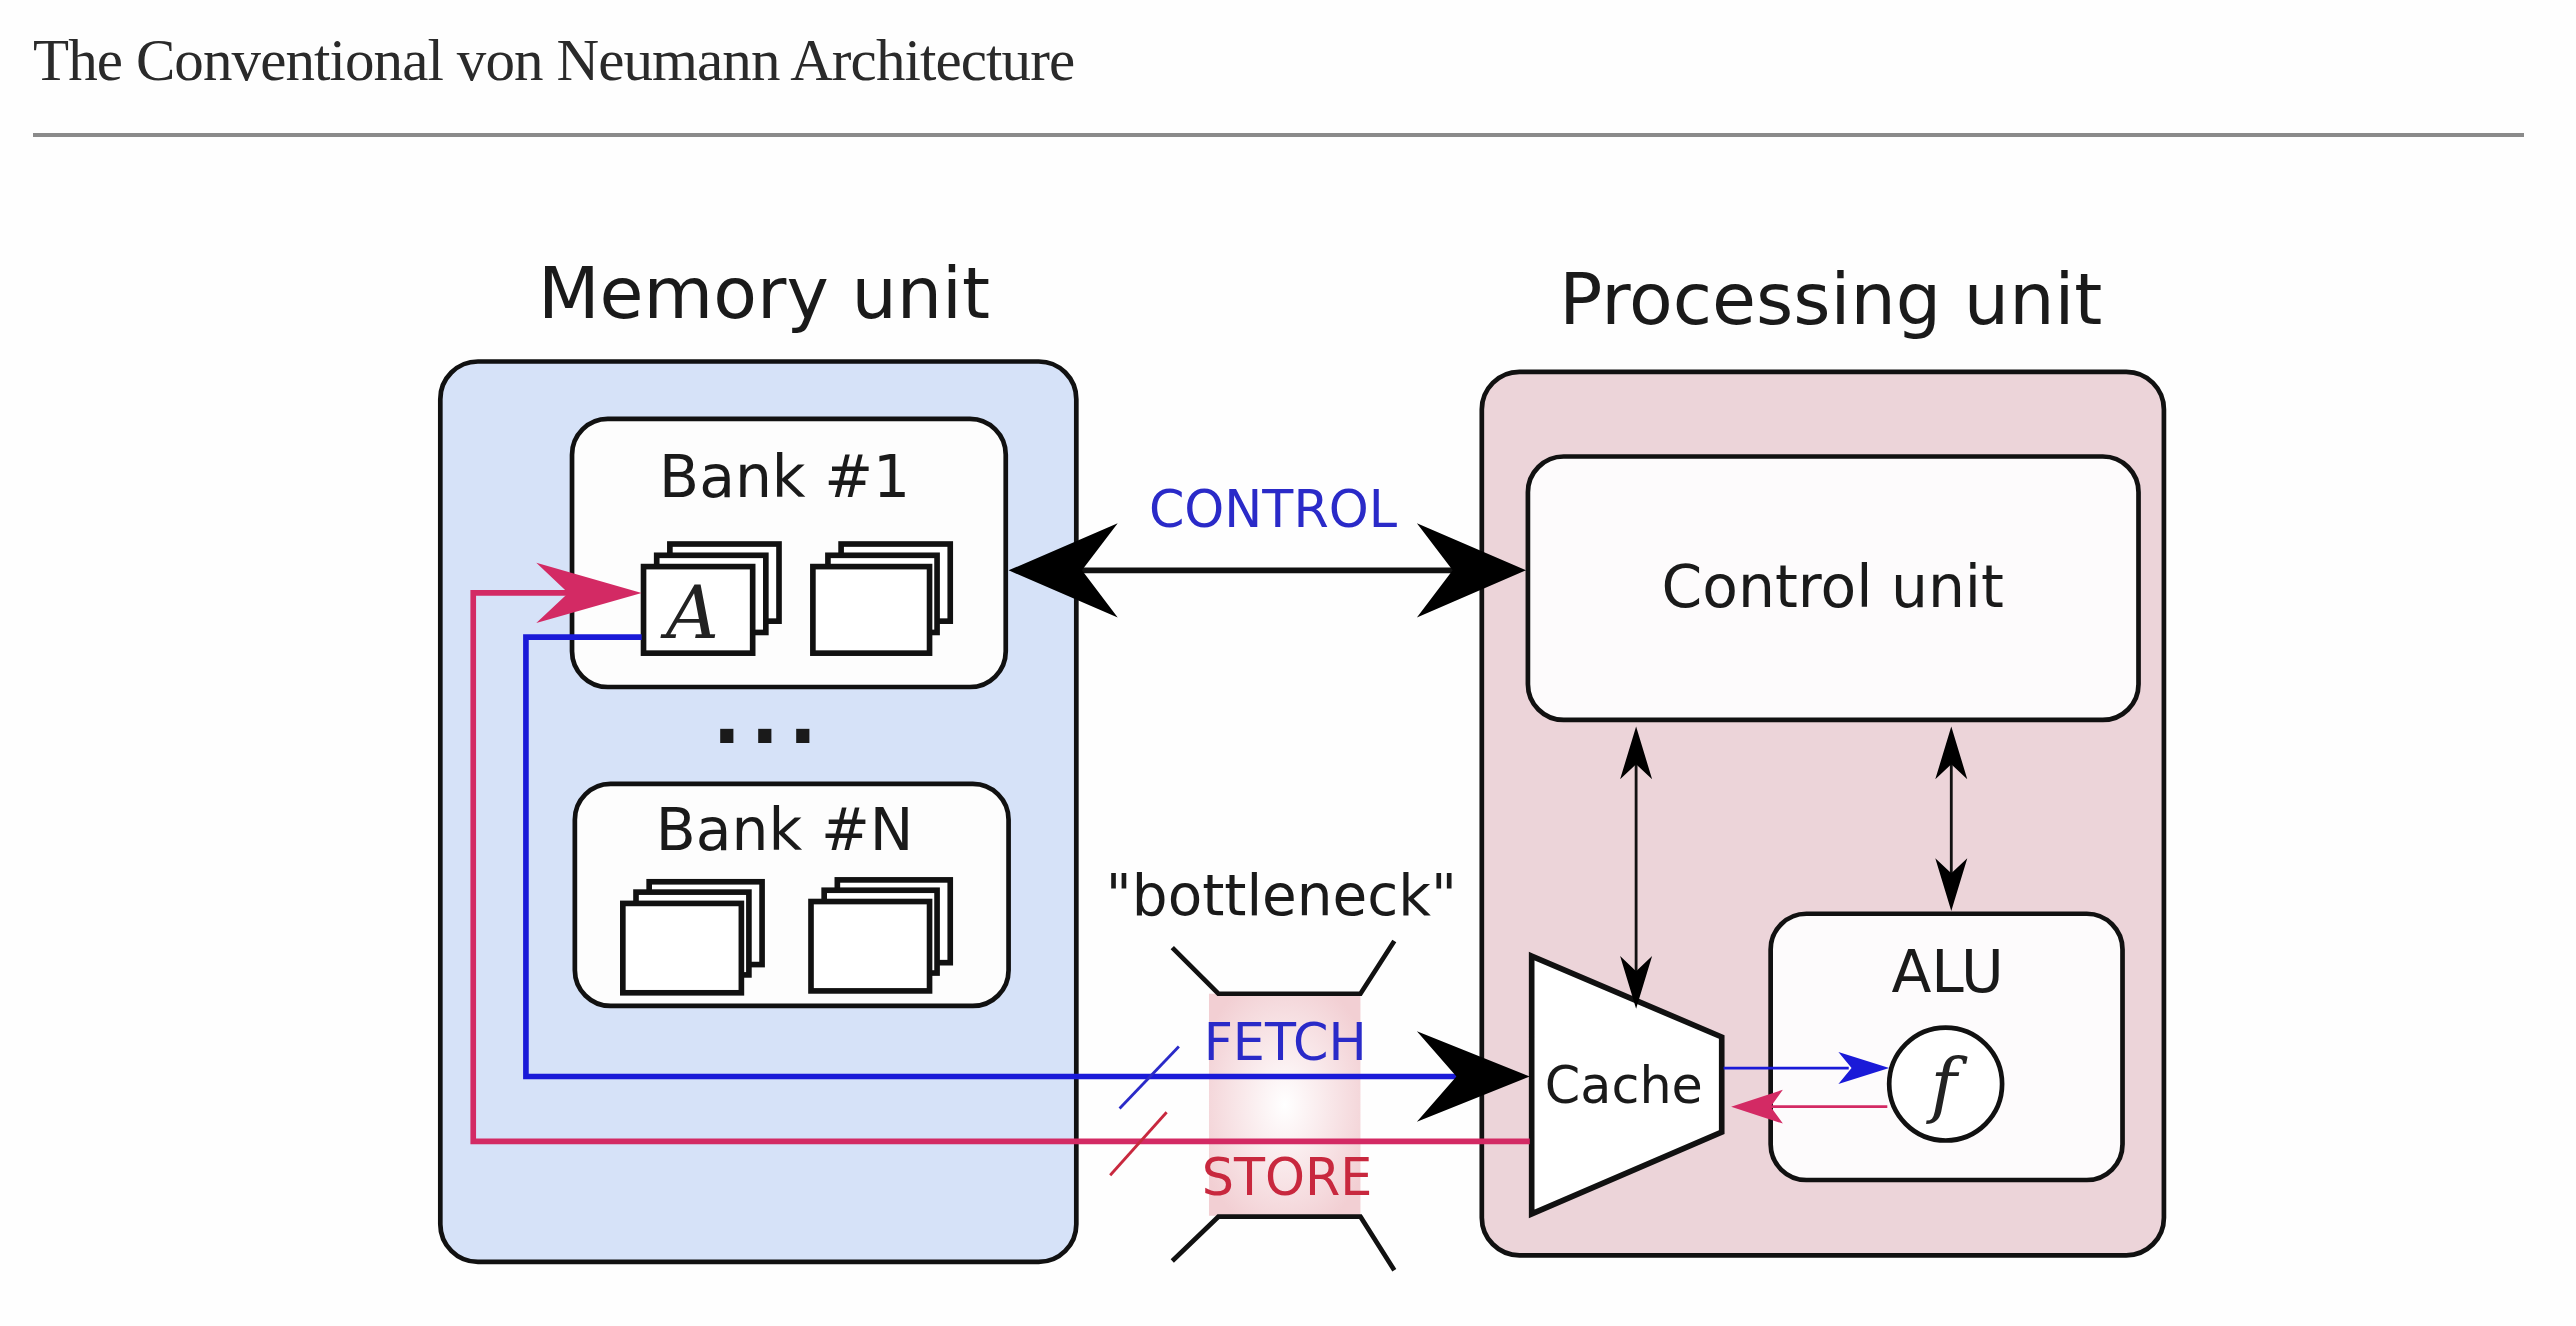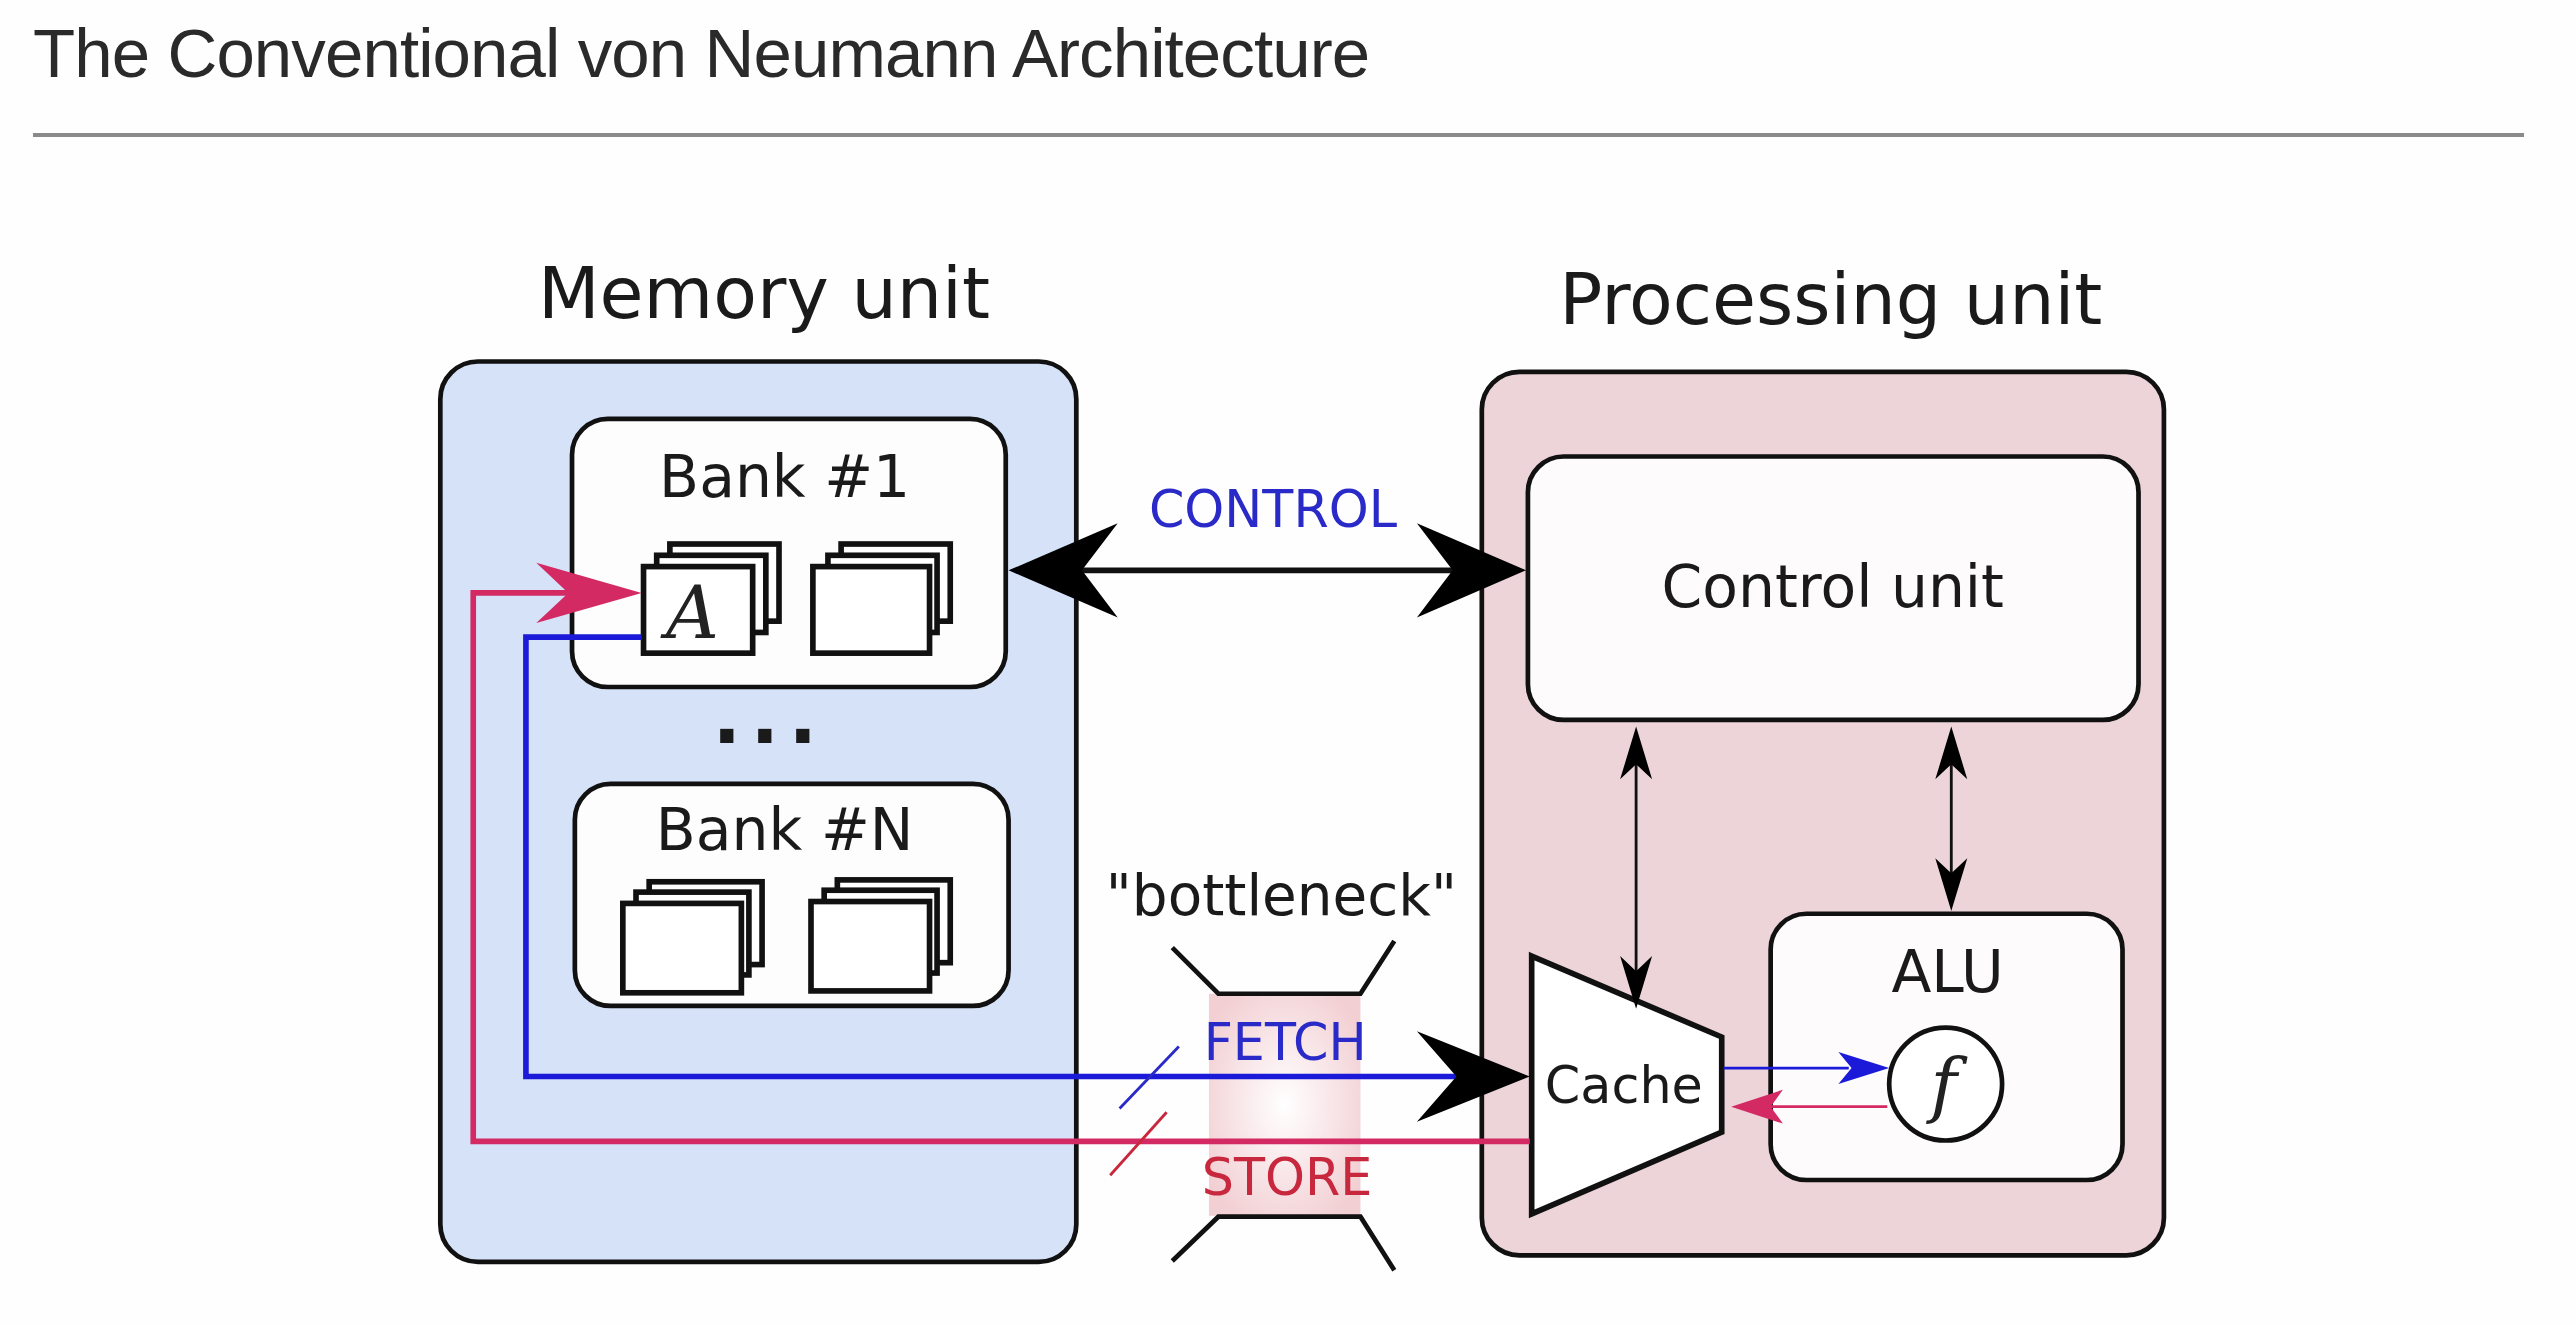--- a/index.html
+++ b/index.html
@@ -1,17 +1,17 @@
 <!DOCTYPE html>
 <html style="font-size:15px"><head>
 <meta charset="utf-8">
 <style>
   html, body { margin: 0; padding: 0; background: #fefefe; }
   body { width: 2576px; height: 1327px; position: relative; overflow: hidden; font-family: "DejaVu Sans", sans-serif; }
-  #slide-title { position: absolute; left: 33px; top: 14px; font-family: Liberation Sans, sans-serif; font-size: 69px; color: #2a2a2a; white-space: nowrap; letter-spacing: -0.9px; }
+  #slide-title { position: absolute; left: 33px; top: 26px; font-family: Liberation Serif, serif; font-size: 59px; color: #2a2a2a; white-space: nowrap; letter-spacing: -0.9px; }
   #title-rule { position: absolute; left: 33px; top: 133px; width: 2491px; height: 3.8px; background: #8a8a8a; }
   svg { position: absolute; left: 0; top: 0; }
   .lbl { font-family: "DejaVu Sans", sans-serif; fill: #1a1a1a; }
 </style>
 </head>
 <body>
 
 <div id="slide-title">The Conventional von Neumann Architecture</div>
 <div id="title-rule"></div>
 

